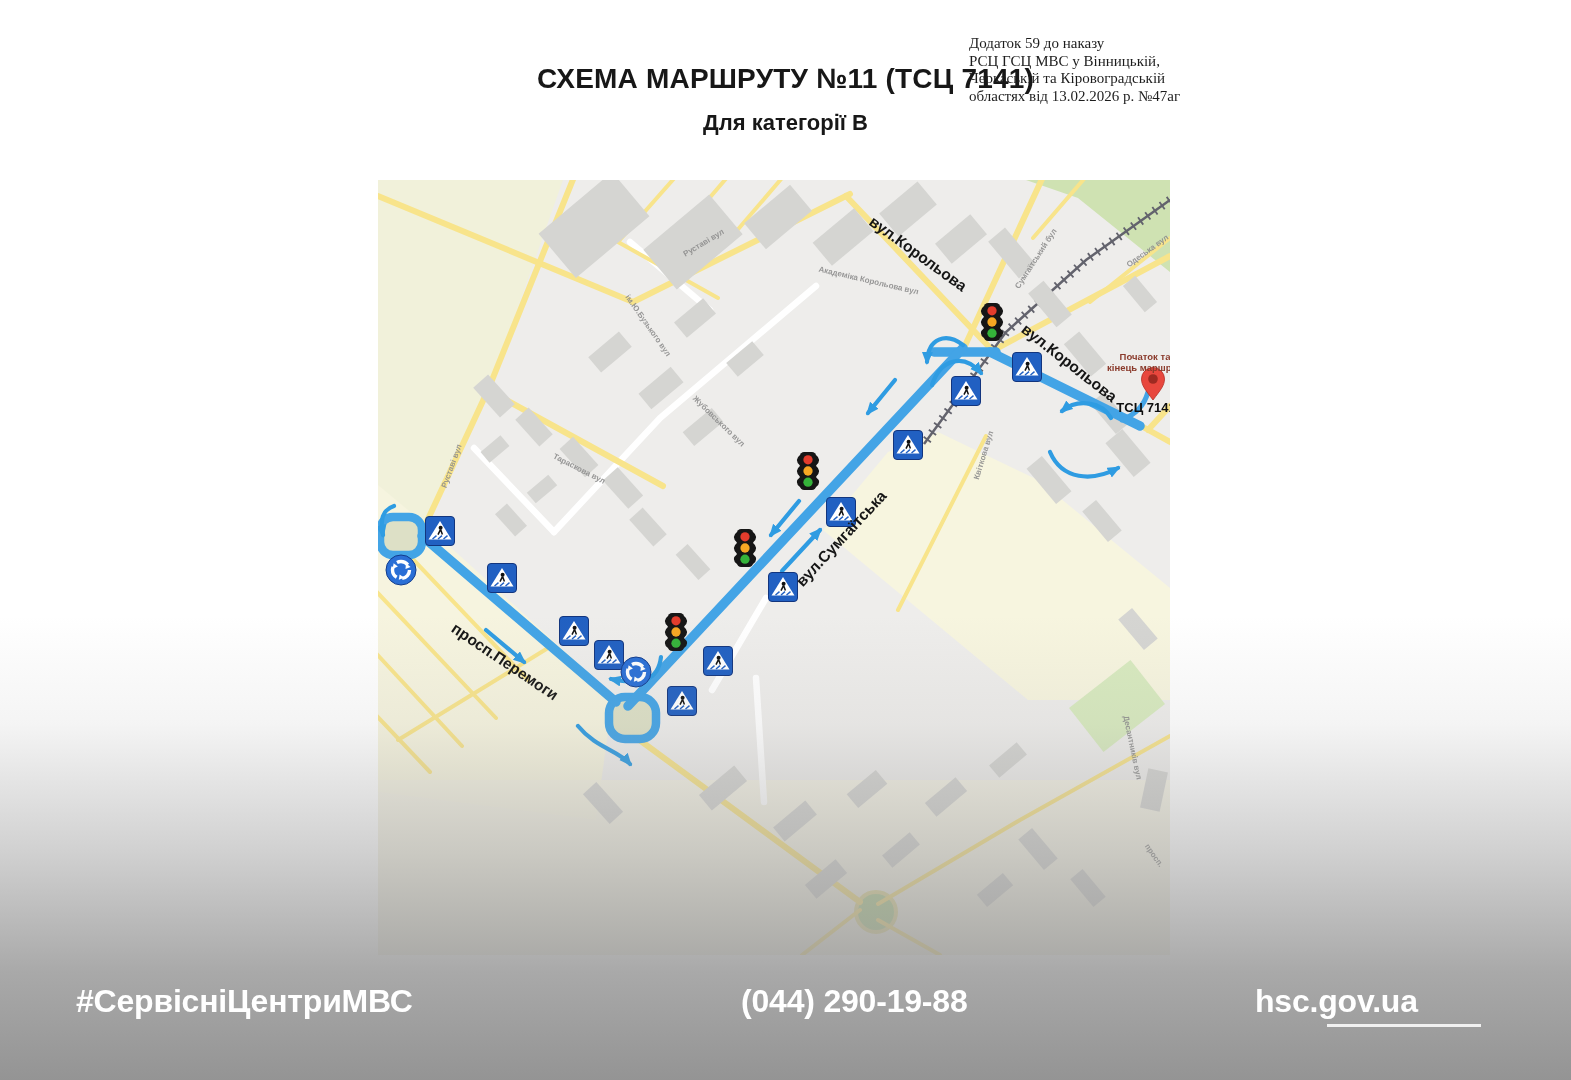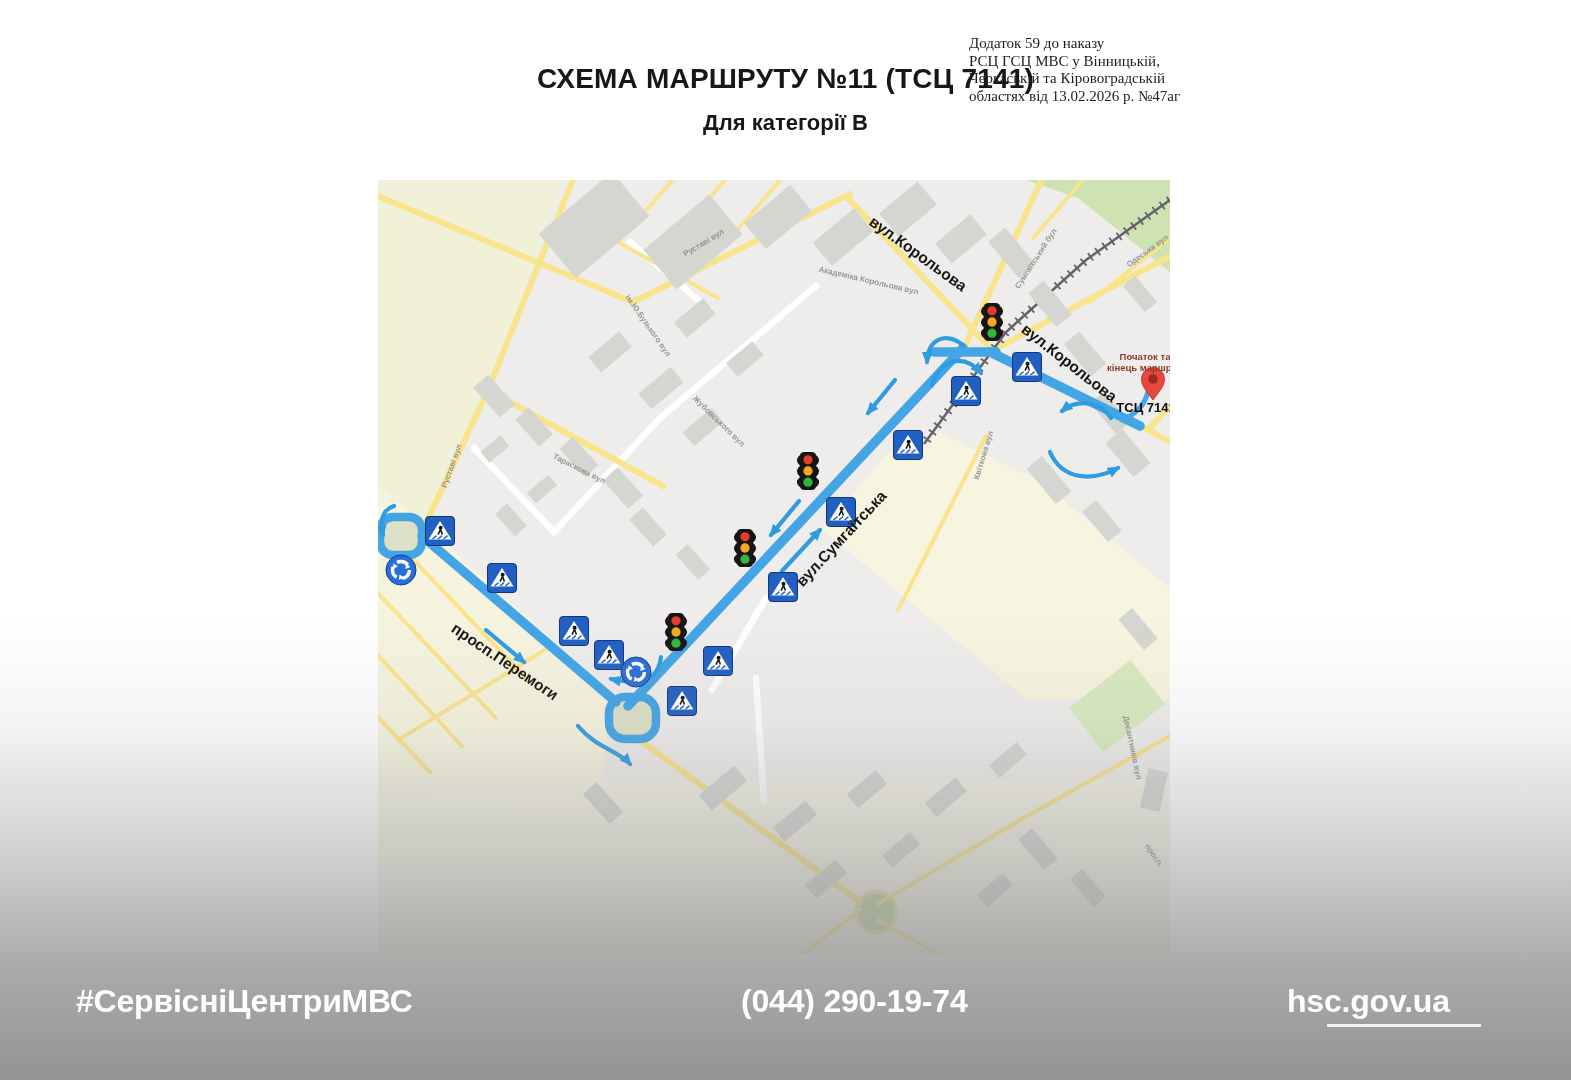--- a/index.html
+++ b/index.html
@@ -43,21 +43,21 @@
       rgba(151,151,151,.10) 67%,
       rgba(151,151,151,.45) 79%,
       rgba(150,150,150,.82) 90%,
       rgba(148,148,148,1) 100%);}
 
   
   .footer-text{position:absolute;top:983px;font-size:32px;font-weight:bold;
       color:#ffffff;z-index:6;letter-spacing:-.2px;}
   .f-hash{left:76px;}
   .f-phone{left:741px;}
-  .f-site{left:1255px;margin-left:32px;}
+  .f-site{left:1255px;}
   .f-underline{position:absolute;left:1327px;top:1024px;width:154px;height:3px;
       background:#ffffff;opacity:.85;z-index:6;}
 </style>
 </head>
 <body>
 
 <div class="page">
 
   <div class="title">СХЕМА МАРШРУТУ №11 (ТСЦ 7141)</div>
   <div class="subtitle">Для категорії В</div>
@@ -256,17 +256,17 @@
           <text transform="translate(767,180) rotate(0)" class="lbl start-end" text-anchor="middle">Початок та</text>
           <text transform="translate(769,191) rotate(0)" class="lbl start-end" text-anchor="middle">кінець маршруту</text>
           <text transform="translate(768,232) rotate(0)" class="lbl tsc" text-anchor="middle">ТСЦ 7141</text>
         </g>
     </svg>
   </div>
 
   <div class="fade"></div>
 
   <div class="footer-text f-hash">#СервісніЦентриМВС</div>
-  <div class="footer-text f-phone">(044) 290-19-74</div>
+  <div class="footer-text f-phone">(044) 290-19-88</div>
   <div class="footer-text f-site">hsc.gov.ua</div>
   <div class="f-underline"></div>
 
 </div>
 
 </body></html>

